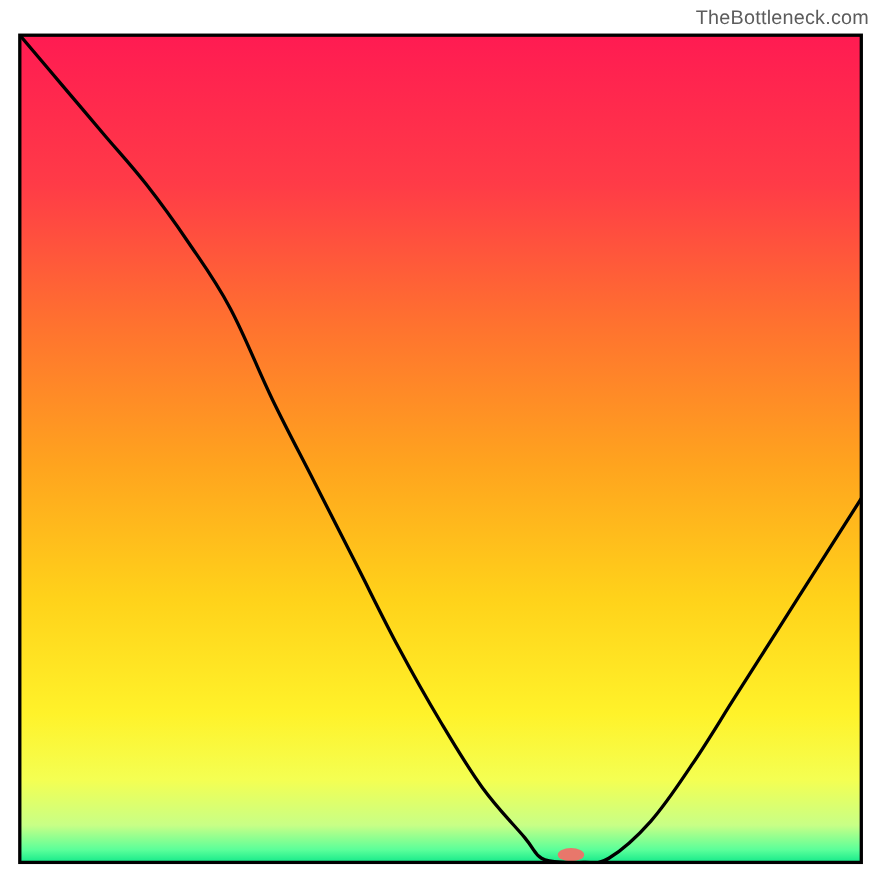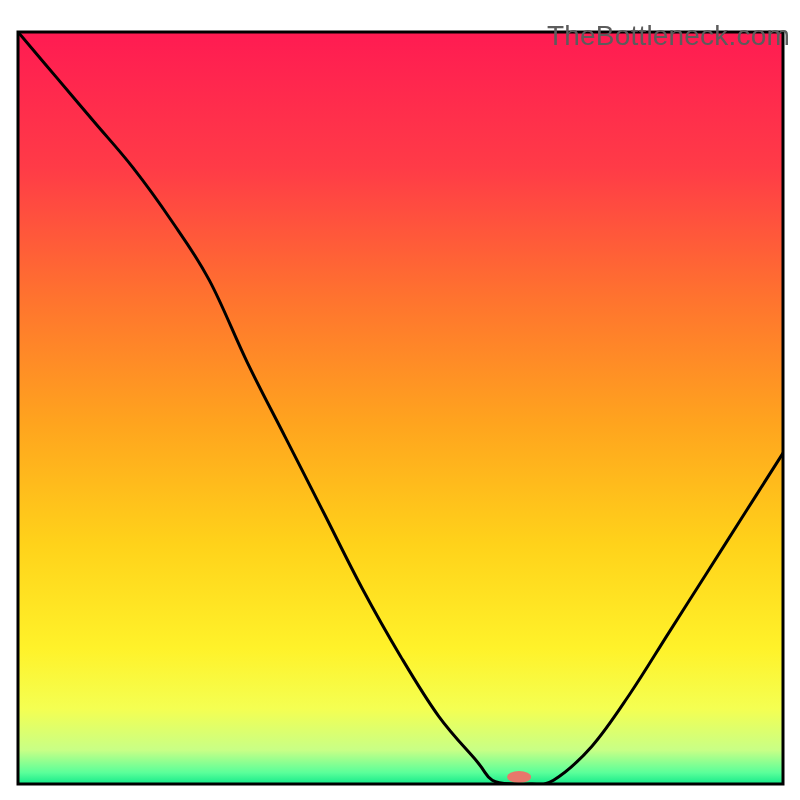--- a/index.html
+++ b/index.html
@@ -10,24 +10,24 @@
     background: #ffffff;
     font-family: Arial, Helvetica, sans-serif;
   }
   .container {
     position: relative;
     width: 800px;
     height: 800px;
   }
   .watermark {
     position: absolute;
-    top: 20px;
+    top: 6px;
     right: 10px;
     color: #5c5c5c;
-    font-size: 28px;
+    font-size: 18px;
     font-weight: 400;
     letter-spacing: 0.2px;
   }
   svg.chart {
     position: absolute;
     left: 0;
     top: 0;
     width: 800px;
     height: 800px;
     display: block;

